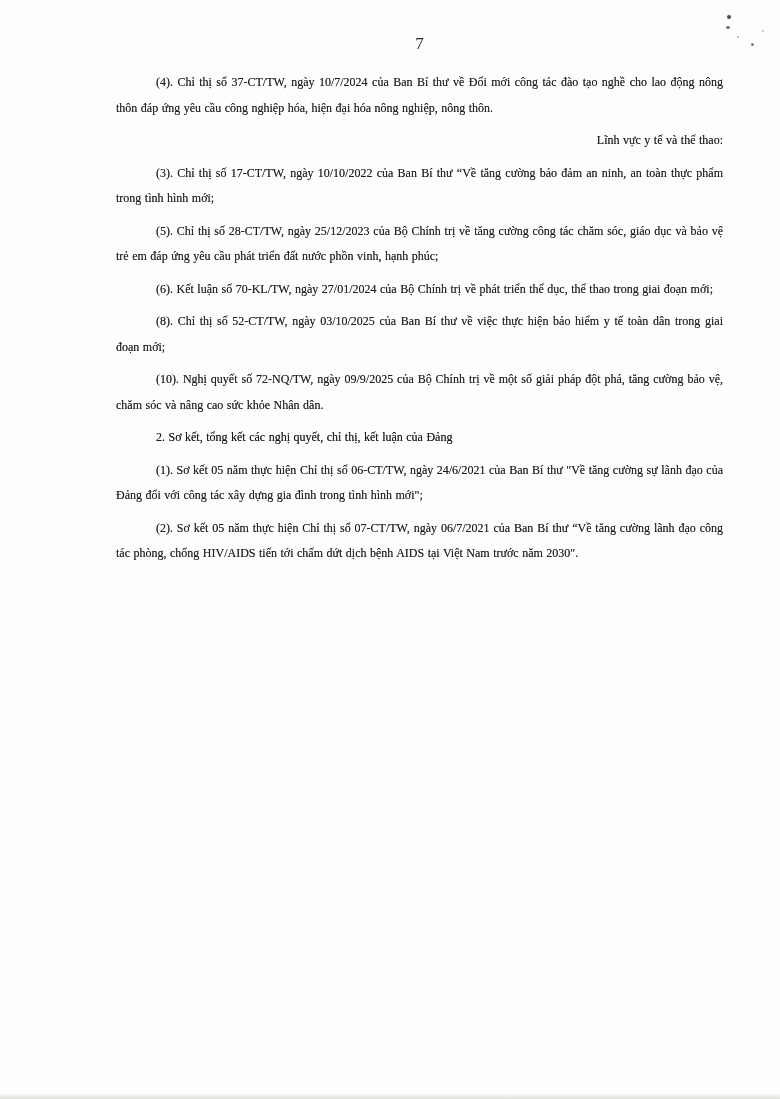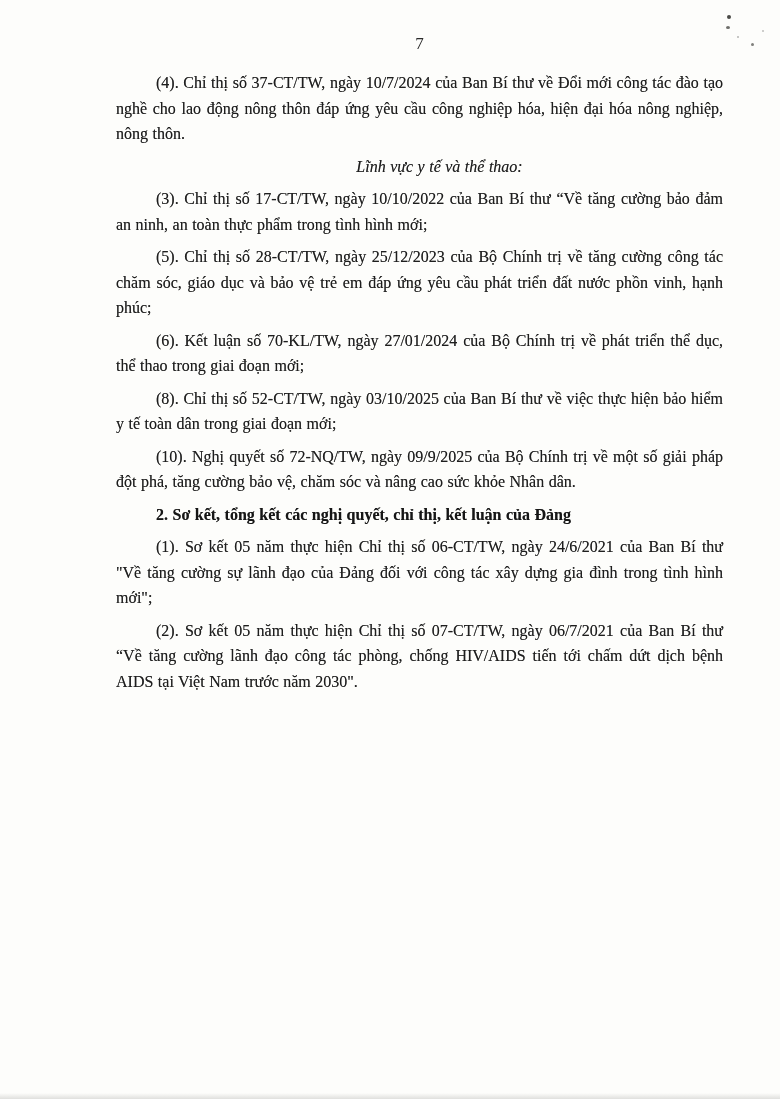--- a/index.html
+++ b/index.html
@@ -28,34 +28,33 @@
     pointer-events: none;
   }
   .page-number {
     text-align: center;
     font-size: 17px;
     line-height: 20px;
     margin: 0 0 16px 0;
     color: #2a2a2a;
   }
   .para {
-    font-size: 16px;
+    font-size: 12px;
     line-height: 25.5px;
     text-align: justify;
     text-indent: 40px;
     margin: 0 0 7px 0;
     word-spacing: 0.5px;
     text-shadow: 0 0 0.4px rgba(20,20,20,0.55);
   }
   .h-italic {
-    font-style: italic;
-    text-align: center;
+    text-align: right;
   }
   .h-bold {
-    font-weight: bold;
+    font-weight: normal;
     text-align: left;
     color: #161616;
   }
   
   .speck {
     position: absolute;
     background: #4a4a46;
     border-radius: 50%;
     pointer-events: none;
   }

